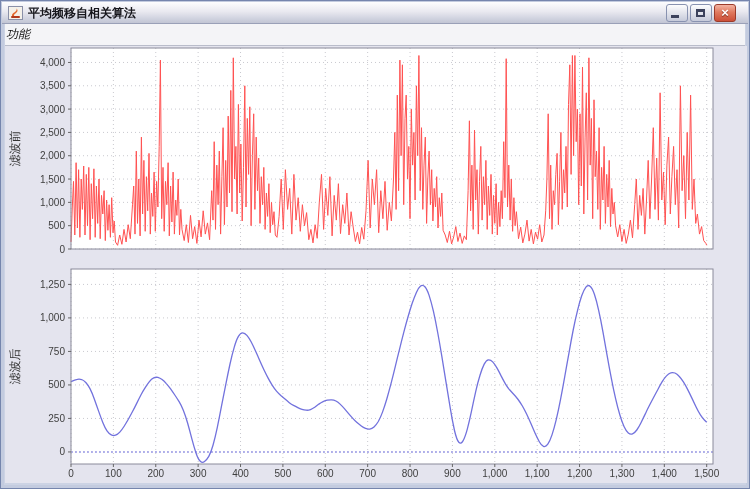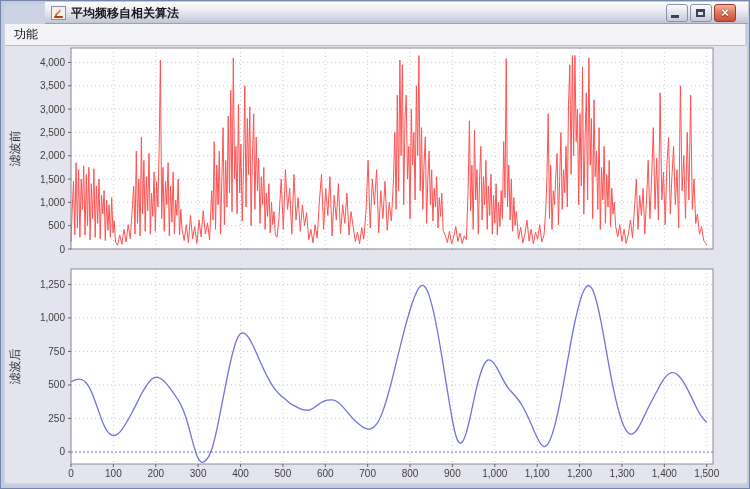--- a/index.html
+++ b/index.html
@@ -1,36 +1,36 @@
 <!DOCTYPE html>
 <html><head>
 <meta charset="utf-8">
 <style>
   html,body{margin:0;padding:0;background:#9aa5bd;font-family:"Liberation Sans",sans-serif;}
   .window{position:relative;width:750px;height:489px;box-sizing:border-box;
     background:#ccd3e4;border:1px solid #7585ad;box-shadow:inset 0 0 0 3px #c3cbdf;}
   
   .titlebar{position:absolute;left:1px;top:1px;right:1px;height:22px;
     background:linear-gradient(180deg,#fdfdfe 0%,#e9e9f0 45%,#cfd2df 80%,#c2c5d4 100%);
-    border-bottom:1px solid #9aa0b8;display:flex;align-items:center;padding:0 4px;box-sizing:border-box;margin-left:43px;}
+    border-bottom:1px solid #9aa0b8;display:flex;align-items:center;padding:0 4px;box-sizing:border-box;}
   .win-icon{width:15px;height:14px;margin:0 5px 0 2px;flex:0 0 auto;}
   .title-text{font-size:12px;font-weight:bold;color:#16161c;flex:1 1 auto;
     white-space:nowrap;overflow:hidden;line-height:20px;}
   .win-buttons{display:flex;gap:2px;margin-right:8px;}
   .win-btn{width:22px;height:18px;border:1px solid #8892b0;border-radius:3px;box-sizing:border-box;
     background:linear-gradient(180deg,#fdfdfe,#dfe1ea 55%,#c6cada);position:relative;cursor:default;}
   .win-btn.close{background:linear-gradient(180deg,#f3b3a2,#e07a5f 45%,#cc4f38);border-color:#9b3b2a;}
   .glyph-min{position:absolute;left:4px;bottom:3px;width:8px;height:3px;background:#3c425c;}
   .glyph-max{position:absolute;left:5px;top:4px;width:9px;height:8px;border:2px solid #3c425c;border-top-width:3px;box-sizing:border-box;background:transparent;}
   .glyph-close{position:absolute;left:0;top:0;right:0;bottom:0;color:#fff;font-weight:bold;font-size:13px;
     text-align:center;line-height:16px;text-shadow:0 1px 1px #7e2615;}
   
   .menubar{position:absolute;left:4px;top:23px;right:4px;height:22px;background:#f4f4f7;
     border-bottom:1px solid #b9bcca;display:flex;align-items:center;box-sizing:border-box;}
-  .menu-item{font-size:12px;color:#111;padding:2px 9px;line-height:17px;}
+  .menu-item{font-size:12px;color:#111;padding:2px 1px;line-height:17px;font-style:italic;}
   
   .chart-panel{position:absolute;left:4px;top:45px;width:742px;height:437px;background:#e4e4ee;}
   svg text.tick{font-family:"Liberation Sans",sans-serif;font-size:10px;fill:#404040;}
   svg text.axis-title{font-family:"Liberation Sans",sans-serif;font-size:12px;fill:#333333;}
 </style>
 </head>
 <body>
 
 <div class="window">
 

